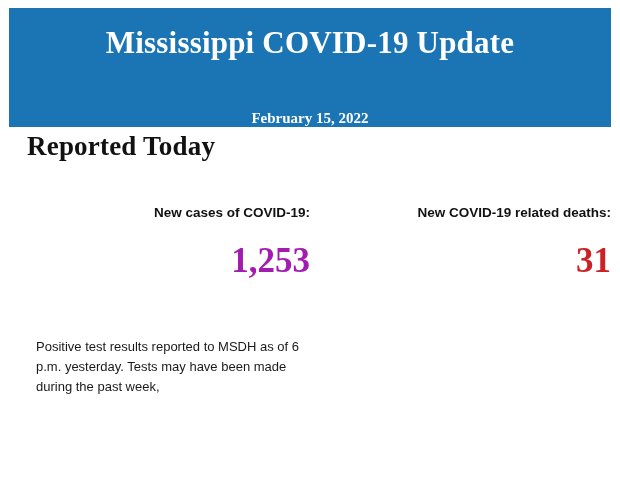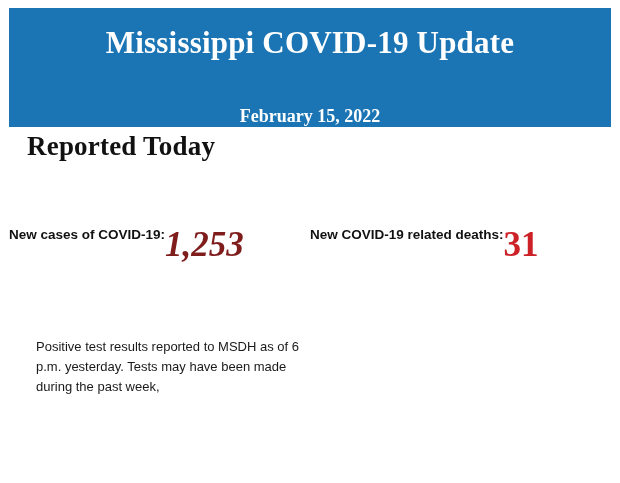--- a/index.html
+++ b/index.html
@@ -38,21 +38,21 @@
     font-weight: bold;
     font-size: 31px;
     color: #ffffff;
     letter-spacing: 0.2px;
     line-height: 1.1;
     text-align: center;
   }
   .header-date {
     font-family: "Liberation Serif", serif;
     font-weight: bold;
-    font-size: 18px;
+    font-size: 15px;
     color: #ffffff;
     text-align: center;
     margin-top: 17px;
   }
   .section-heading {
     position: absolute;
     left: 27px;
     top: 131px;
     font-family: "Liberation Serif", serif;
     font-weight: bold;
@@ -65,40 +65,40 @@
     left: 9px;
     top: 205px;
     width: 602px;
     display: flex;
     flex-direction: row;
   }
   .stat-col {
     width: 301px;
     box-sizing: border-box;
     display: flex;
-    flex-direction: row;
-    align-items: center;
+    flex-direction: column;
+    align-items: flex-end;
   }
   .stat-label {
     font-family: "Liberation Sans", sans-serif;
     font-weight: bold;
     font-size: 13.5px;
     color: #111111;
     text-align: center;
     line-height: 1.2;
   }
   .stat-value {
     font-family: "Liberation Serif", serif;
     font-weight: bold;
     font-size: 35px;
     line-height: 1.1;
     margin-top: 21px;
     text-align: center;
   }
-  .stat-value.cases { color: #7f1d1d; font-style: italic; }
+  .stat-value.cases { color: #a21caf; }
   .stat-value.deaths { color: #cc2127; }
   .notes-row {
     position: absolute;
     left: 18px;
     top: 337px;
     width: 602px;
     display: flex;
     flex-direction: row;
   }
   .note-col {

